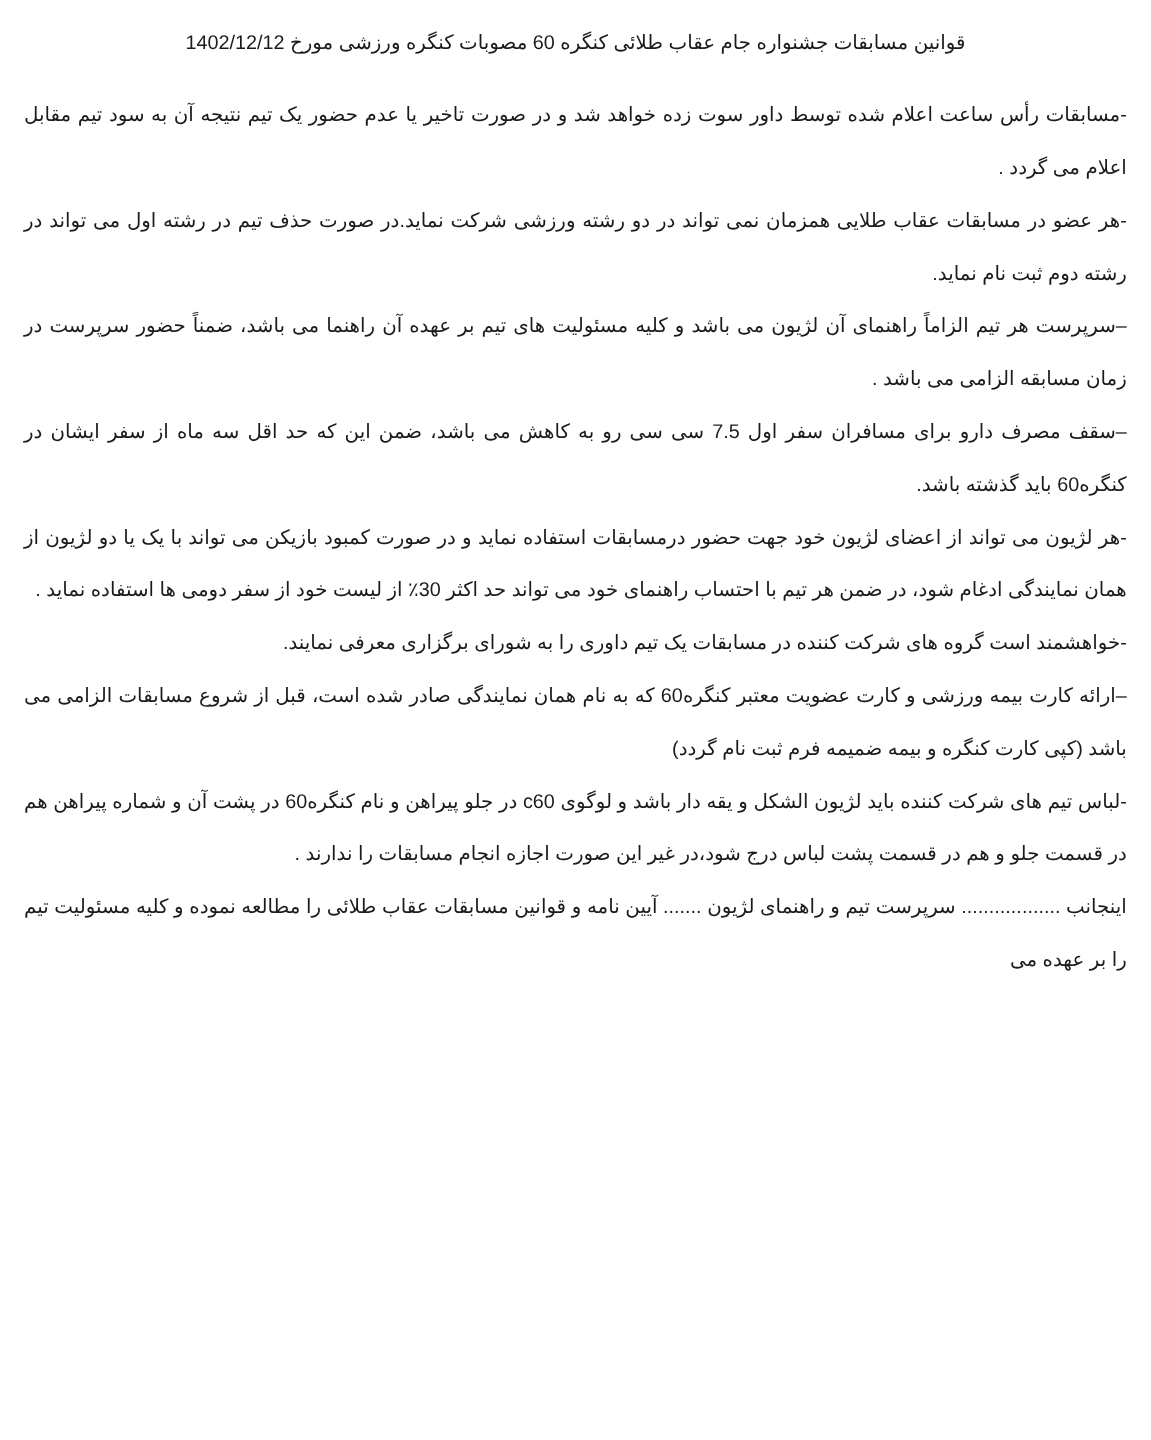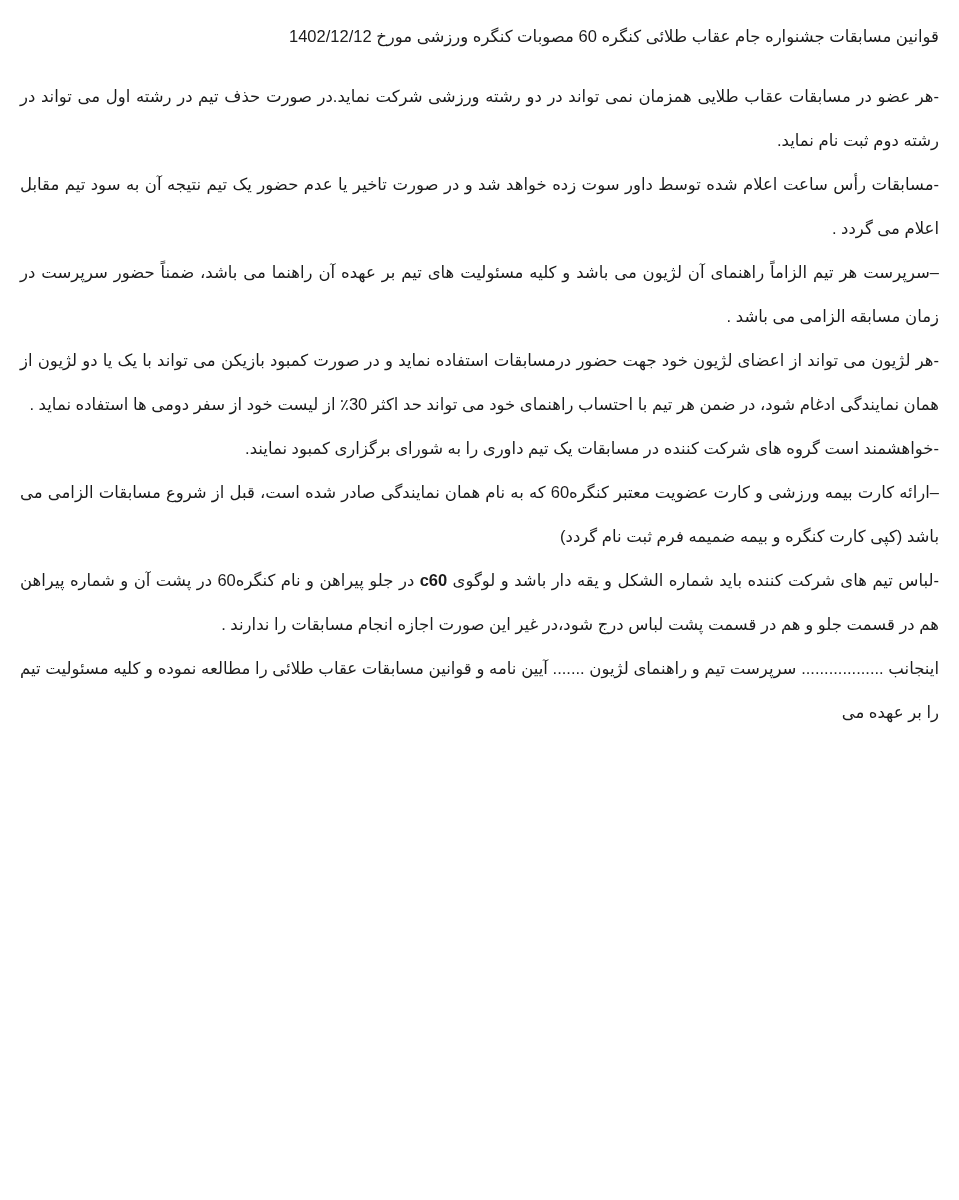--- a/index.html
+++ b/index.html
@@ -12,45 +12,46 @@
     width: 959px;
     min-height: 1200px;
     background: #ffffff;
     color: #1b1b1b;
     direction: rtl;
     font-family: "Liberation Sans", "DejaVu Sans", sans-serif;
     font-size: 16.5px;
     padding: 14px 20px 8px 20px;
   }
   .title {
-    text-align: right;
+    text-align: center;
     line-height: 44px;
     margin-bottom: 16px;
     white-space: nowrap;
   }
   .para {
     text-align: justify;
     text-align-last: right;
     line-height: 44px;
     margin: 0;
   }
   .bold {
-    font-weight: bold;
+    font-weight: normal;
   }
 </style>
 </head>
 <body>
 
 <div class="page">
   <div class="title">قوانین مسابقات جشنواره جام عقاب طلائی کنگره 60 مصوبات کنگره ورزشی مورخ 1402/12/12</div>
 
   <div id="paragraphs">
+      <div class="para"><span>-مسابقات رأس ساعت اعلام شده توسط داور سوت زده خواهد شد و در صورت تاخیر یا عدم حضور یک تیم نتیجه آن به سود تیم مقابل اعلام می گردد .</span></div>
       <div class="para"><span>-هر عضو در مسابقات عقاب طلایی همزمان نمی تواند در دو رشته ورزشی شرکت نماید.در صورت حذف تیم در رشته اول می تواند در رشته دوم ثبت نام نماید.</span></div>
-      <div class="para"><span>-مسابقات رأس ساعت اعلام شده توسط داور سوت زده خواهد شد و در صورت تاخیر یا عدم حضور یک تیم نتیجه آن به سود تیم مقابل اعلام می گردد .</span></div>
       <div class="para"><span>–سرپرست هر تیم الزاماً راهنمای آن لژیون می باشد و کلیه مسئولیت های تیم بر عهده آن راهنما می باشد، ضمناً حضور سرپرست در زمان مسابقه الزامی می باشد .</span></div>
+      <div class="para"><span>–سقف مصرف دارو برای مسافران سفر اول 7.5 سی سی رو به کاهش می باشد، ضمن این که حد اقل سه ماه از سفر ایشان در کنگره60 باید گذشته باشد.</span></div>
       <div class="para"><span>-هر لژیون می تواند از اعضای لژیون خود جهت حضور درمسابقات استفاده نماید و در صورت کمبود بازیکن می تواند با یک یا دو لژیون از همان نمایندگی ادغام شود، در ضمن هر تیم با احتساب راهنمای خود می تواند حد اکثر 30٪ از لیست خود از سفر دومی ها استفاده نماید .</span></div>
-      <div class="para"><span>-خواهشمند است گروه های شرکت کننده در مسابقات یک تیم داوری را به شورای برگزاری کمبود نمایند.</span></div>
+      <div class="para"><span>-خواهشمند است گروه های شرکت کننده در مسابقات یک تیم داوری را به شورای برگزاری معرفی نمایند.</span></div>
       <div class="para"><span>–ارائه کارت بیمه ورزشی و کارت عضویت معتبر کنگره60 که به نام همان نمایندگی صادر شده است، قبل از شروع مسابقات الزامی می باشد (کپی کارت کنگره و بیمه ضمیمه فرم ثبت نام گردد)</span></div>
-      <div class="para"><span>-لباس تیم های شرکت کننده باید شماره الشکل و یقه دار باشد و لوگوی </span><span class="bold">c60</span><span> در جلو پیراهن و نام کنگره60 در پشت آن و شماره پیراهن هم در قسمت جلو و هم در قسمت پشت لباس درج شود،در غیر این صورت اجازه انجام مسابقات را ندارند .</span></div>
+      <div class="para"><span>-لباس تیم های شرکت کننده باید لژیون الشکل و یقه دار باشد و لوگوی </span><span class="bold">c60</span><span> در جلو پیراهن و نام کنگره60 در پشت آن و شماره پیراهن هم در قسمت جلو و هم در قسمت پشت لباس درج شود،در غیر این صورت اجازه انجام مسابقات را ندارند .</span></div>
       <div class="para"><span>اینجانب .................. سرپرست تیم و راهنمای لژیون ....... آیین نامه و قوانین مسابقات عقاب طلائی را مطالعه نموده و کلیه مسئولیت تیم را بر عهده می</span></div>
     </div>
 
 </div>
 
 </body></html>

